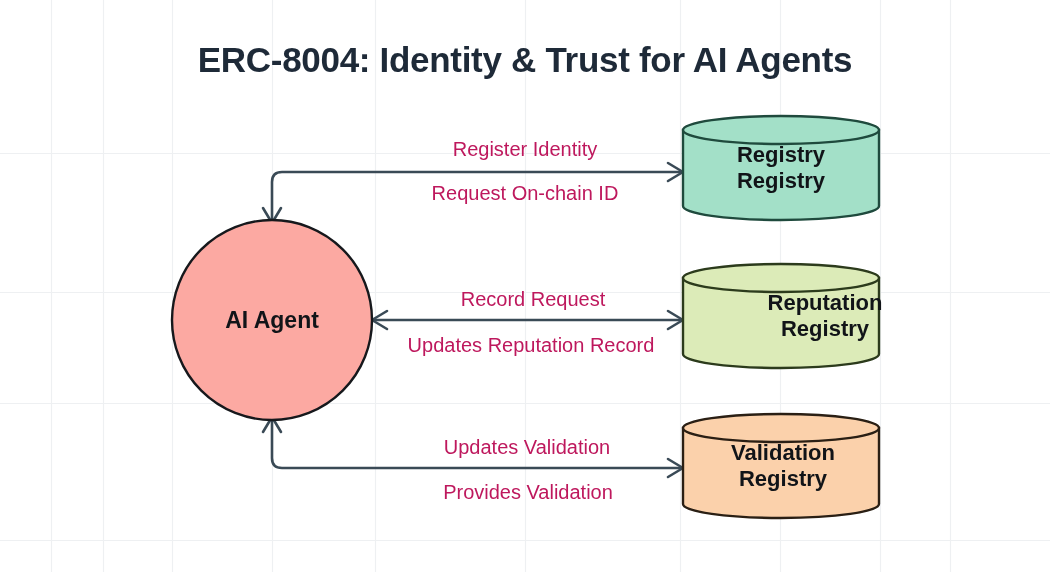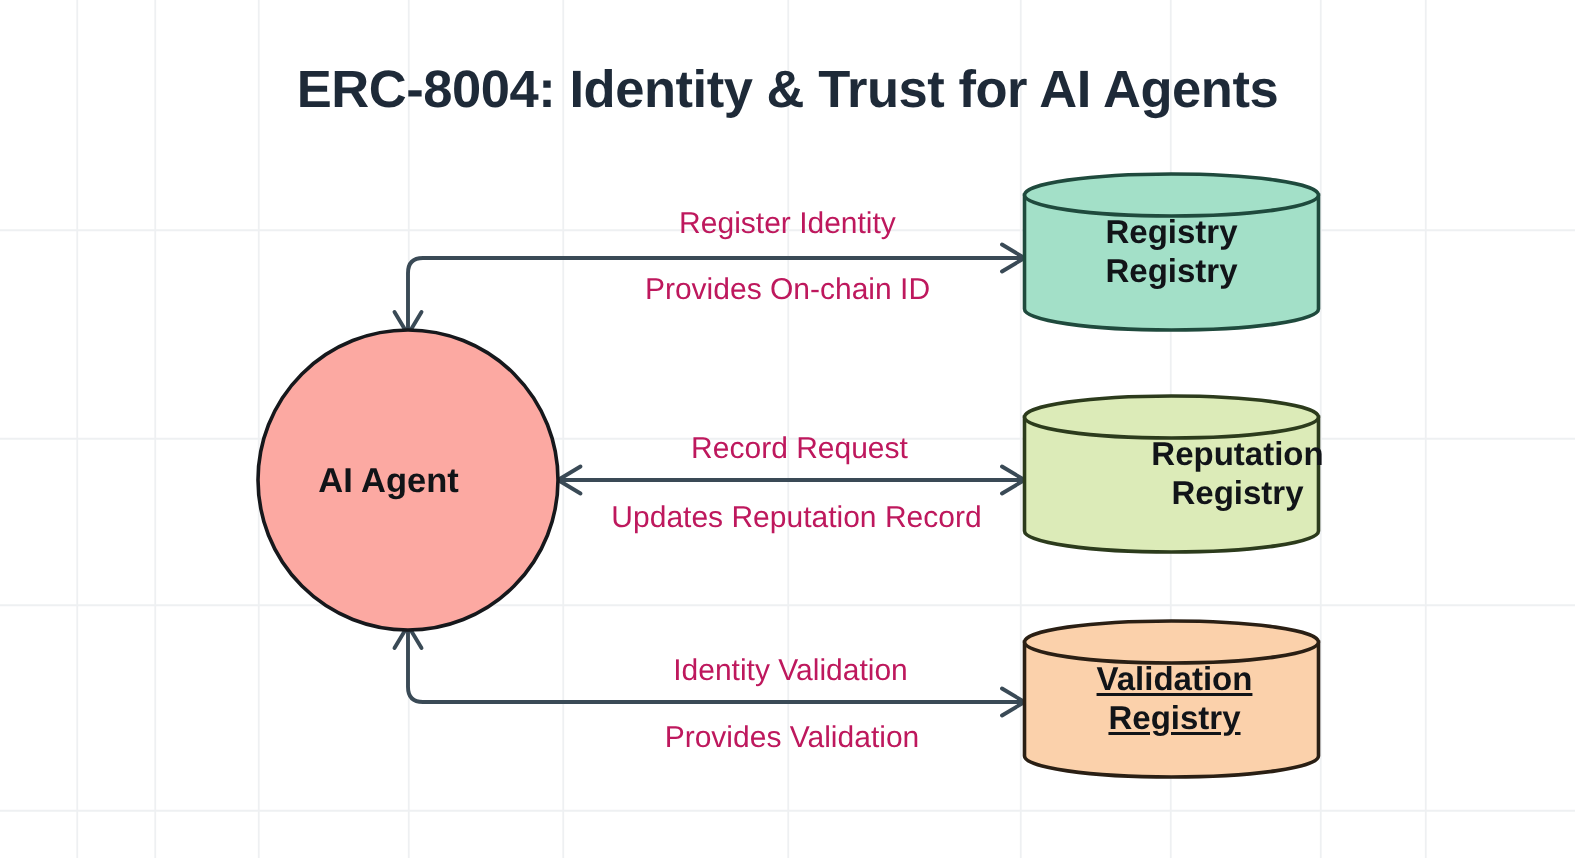--- a/index.html
+++ b/index.html
@@ -123,39 +123,39 @@
     </g>
 
     <g>
       <path d="M 683 428 L 683 504 A 98 14 0 0 0 879 504 L 879 428 Z" fill="#fbd1ab" stroke="#2a1f14" stroke-width="2.4"></path>
       <ellipse cx="781" cy="428" rx="98" ry="14" fill="#fbd1ab" stroke="#2a1f14" stroke-width="2.4"></ellipse>
     </g>
   </svg>
 
   <div class="title-text">ERC-8004: Identity &amp; Trust for AI Agents</div>
 
-  <div class="node-label agent" style="left:159px; top:307px; width:200px;">AI Agent</div>
+  <div class="node-label agent" style="left:172px; top:307px; width:200px;">AI Agent</div>
 
   <div class="node-label registry" style="left:683px; top:142px; width:196px;">
     <div>Registry</div>
     <div>Registry</div>
   </div>
 
   <div class="node-label registry" style="left:683px; top:290px; width:196px;padding-left:44px;">
     <div>Reputation</div>
     <div>Registry</div>
   </div>
 
-  <div class="node-label registry" style="left:683px; top:440px; width:200px;text-decoration:underline;">
+  <div class="node-label registry" style="left:683px; top:440px; width:200px;">
     <div>Validation</div>
     <div>Registry</div>
   </div>
 
   <div class="edge-label" style="left:325px; top:138px; width:400px;">Register Identity</div>
-  <div class="edge-label" style="left:325px; top:182px; width:400px;">Provides On-chain ID</div>
+  <div class="edge-label" style="left:325px; top:182px; width:400px;">Request On-chain ID</div>
 
   <div class="edge-label" style="left:333px; top:288px; width:400px;">Record Request</div>
   <div class="edge-label" style="left:331px; top:334px; width:400px;">Updates Reputation Record</div>
 
-  <div class="edge-label" style="left:327px; top:436px; width:400px;">Identity Validation</div>
+  <div class="edge-label" style="left:327px; top:436px; width:400px;">Updates Validation</div>
   <div class="edge-label" style="left:328px; top:481px; width:400px;">Provides Validation</div>
 
 </div>
 
 </body></html>

